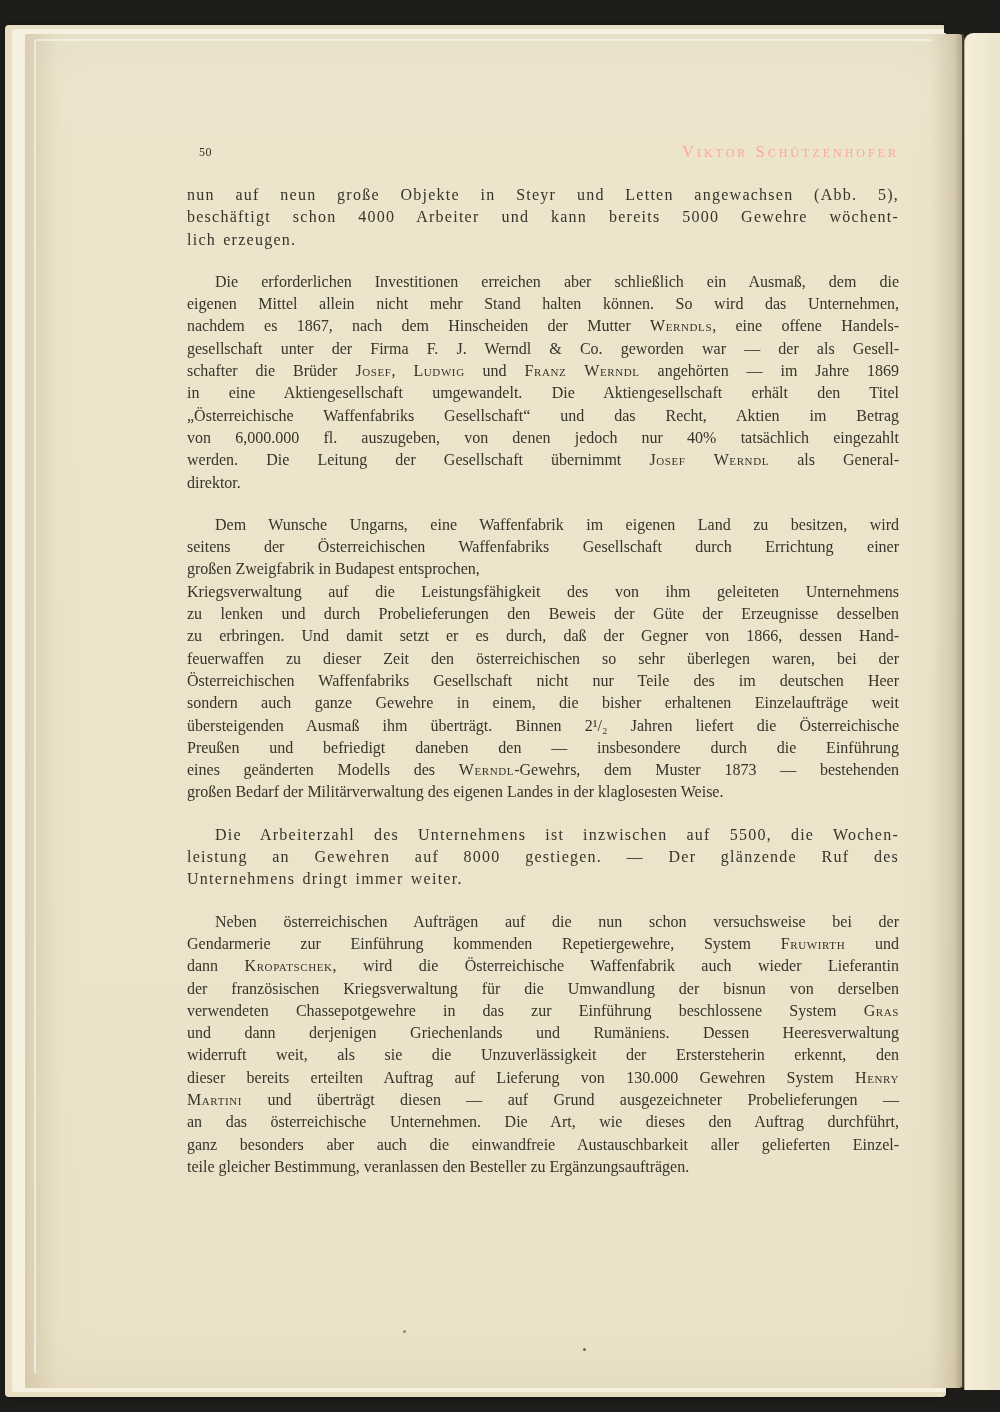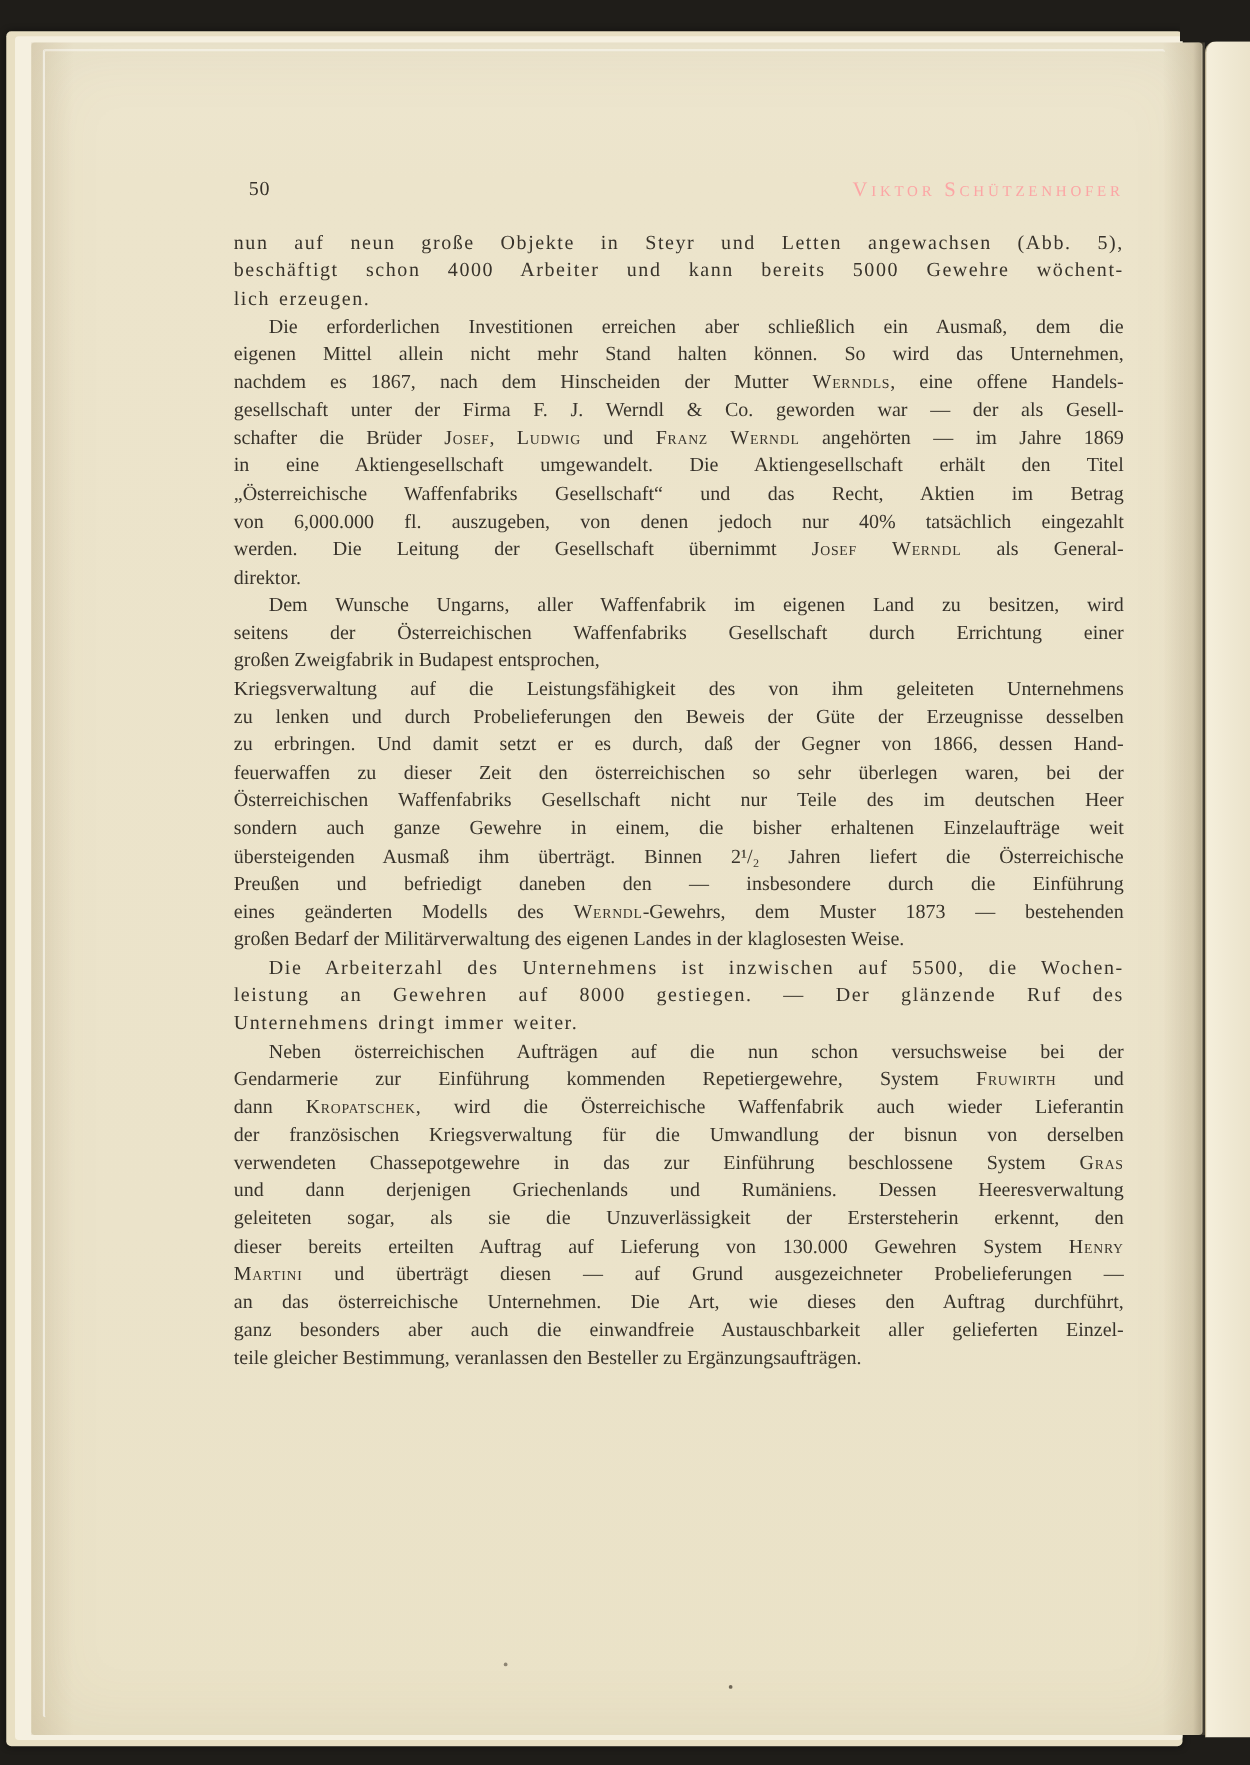--- a/index.html
+++ b/index.html
@@ -59,31 +59,31 @@
   .dust-speck { position:absolute; border-radius:50%; }
   .speck-a { left:403px; top:1330px; width:3px; height:3px; background:#8d8573; }
   .speck-b { left:583px; top:1348px; width:3px; height:3px; background:#6f6757; }
 
   
   .text-block {
     position:absolute; left:187px; top:141px; width:712px;
     color:#38332b; font-size:16px; line-height:22.3px;
   }
   .header { position:relative; height:22px; margin-bottom:21px; }
-  .page-num { position:absolute; left:12px; top:0; font-size:16px; letter-spacing:.5px; }
+  .page-num { position:absolute; left:12px; top:0; font-size:12px; letter-spacing:.5px; }
   .running-head {
     text-align:right; font-variant:small-caps; letter-spacing:3px;
     font-size:16.5px; color:#fca5a5;
   }
   .line {
     text-align:justify; text-align-last:justify;
     height:22.3px; white-space:normal; overflow:visible;
   }
   .line.plast { text-align-last:left; }
-  .line.indent { text-indent:28px; }
+  .line.indent { text-indent:28px;margin-top:20px; }
   .line.sp { letter-spacing:1.25px; word-spacing:2px; }
   .sc { font-variant:small-caps; letter-spacing:.6px; }
 </style>
 </head>
 <body>
 
 <div class="photo">
   <div class="page3"></div>
   <div class="page2"></div>
 
@@ -108,21 +108,21 @@
         <div class="line indent">Die erforderlichen Investitionen erreichen aber schließlich ein Ausmaß, dem die</div>
         <div class="line">eigenen Mittel allein nicht mehr Stand halten können. So wird das Unternehmen,</div>
         <div class="line">nachdem es 1867, nach dem Hinscheiden der Mutter <span class="sc">Werndls</span>, eine offene Handels-</div>
         <div class="line">gesellschaft unter der Firma F. J. Werndl &amp; Co. geworden war — der als Gesell-</div>
         <div class="line">schafter die Brüder <span class="sc">Josef</span>, <span class="sc">Ludwig</span> und <span class="sc">Franz</span> <span class="sc">Werndl</span> angehörten — im Jahre 1869</div>
         <div class="line">in eine Aktiengesellschaft umgewandelt. Die Aktiengesellschaft erhält den Titel</div>
         <div class="line">„Österreichische Waffenfabriks Gesellschaft“ und das Recht, Aktien im Betrag</div>
         <div class="line">von 6,000.000 fl. auszugeben, von denen jedoch nur 40% tatsächlich eingezahlt</div>
         <div class="line">werden. Die Leitung der Gesellschaft übernimmt <span class="sc">Josef</span> <span class="sc">Werndl</span> als General-</div>
         <div class="line plast">direktor.</div>
-        <div class="line indent">Dem Wunsche Ungarns, aller Waffenfabrik im eigenen Land zu besitzen, wird</div>
+        <div class="line indent">Dem Wunsche Ungarns, eine Waffenfabrik im eigenen Land zu besitzen, wird</div>
         <div class="line">seitens der Österreichischen Waffenfabriks Gesellschaft durch Errichtung einer</div>
         <div class="line plast">großen Zweigfabrik in Budapest entsprochen,</div>
         <div class="line">Kriegsverwaltung auf die Leistungsfähigkeit des von ihm geleiteten Unternehmens</div>
         <div class="line">zu lenken und durch Probelieferungen den Beweis der Güte der Erzeugnisse desselben</div>
         <div class="line">zu erbringen. Und damit setzt er es durch, daß der Gegner von 1866, dessen Hand-</div>
         <div class="line">feuerwaffen zu dieser Zeit den österreichischen so sehr überlegen waren, bei der</div>
         <div class="line">Österreichischen Waffenfabriks Gesellschaft nicht nur Teile des im deutschen Heer</div>
         <div class="line">sondern auch ganze Gewehre in einem, die bisher erhaltenen Einzelaufträge weit</div>
         <div class="line">übersteigenden Ausmaß ihm überträgt. Binnen 2¹/₂ Jahren liefert die Österreichische</div>
         <div class="line">Preußen und befriedigt daneben den — insbesondere durch die Einführung</div>
@@ -130,21 +130,21 @@
         <div class="line plast">großen Bedarf der Militärverwaltung des eigenen Landes in der klaglosesten Weise.</div>
         <div class="line sp indent">Die Arbeiterzahl des Unternehmens ist inzwischen auf 5500, die Wochen-</div>
         <div class="line sp">leistung an Gewehren auf 8000 gestiegen. — Der glänzende Ruf des</div>
         <div class="line sp plast">Unternehmens dringt immer weiter.</div>
         <div class="line indent">Neben österreichischen Aufträgen auf die nun schon versuchsweise bei der</div>
         <div class="line">Gendarmerie zur Einführung kommenden Repetiergewehre, System <span class="sc">Fruwirth</span> und</div>
         <div class="line">dann <span class="sc">Kropatschek</span>, wird die Österreichische Waffenfabrik auch wieder Lieferantin</div>
         <div class="line">der französischen Kriegsverwaltung für die Umwandlung der bisnun von derselben</div>
         <div class="line">verwendeten Chassepotgewehre in das zur Einführung beschlossene System <span class="sc">Gras</span></div>
         <div class="line">und dann derjenigen Griechenlands und Rumäniens. Dessen Heeresverwaltung</div>
-        <div class="line">geleiteten sogar, als sie die Unzuverlässigkeit der Erstersteherin erkennt, den</div>
+        <div class="line">widerruft weit, als sie die Unzuverlässigkeit der Erstersteherin erkennt, den</div>
         <div class="line">dieser bereits erteilten Auftrag auf Lieferung von 130.000 Gewehren System <span class="sc">Henry</span></div>
         <div class="line"><span class="sc">Martini</span> und überträgt diesen — auf Grund ausgezeichneter Probelieferungen —</div>
         <div class="line">an das österreichische Unternehmen. Die Art, wie dieses den Auftrag durchführt,</div>
         <div class="line">ganz besonders aber auch die einwandfreie Austauschbarkeit aller gelieferten Einzel-</div>
         <div class="line plast">teile gleicher Bestimmung, veranlassen den Besteller zu Ergänzungsaufträgen.</div>
       </div>
   </div>
 
   <div class="dust-speck speck-a"></div>
   <div class="dust-speck speck-b"></div>

